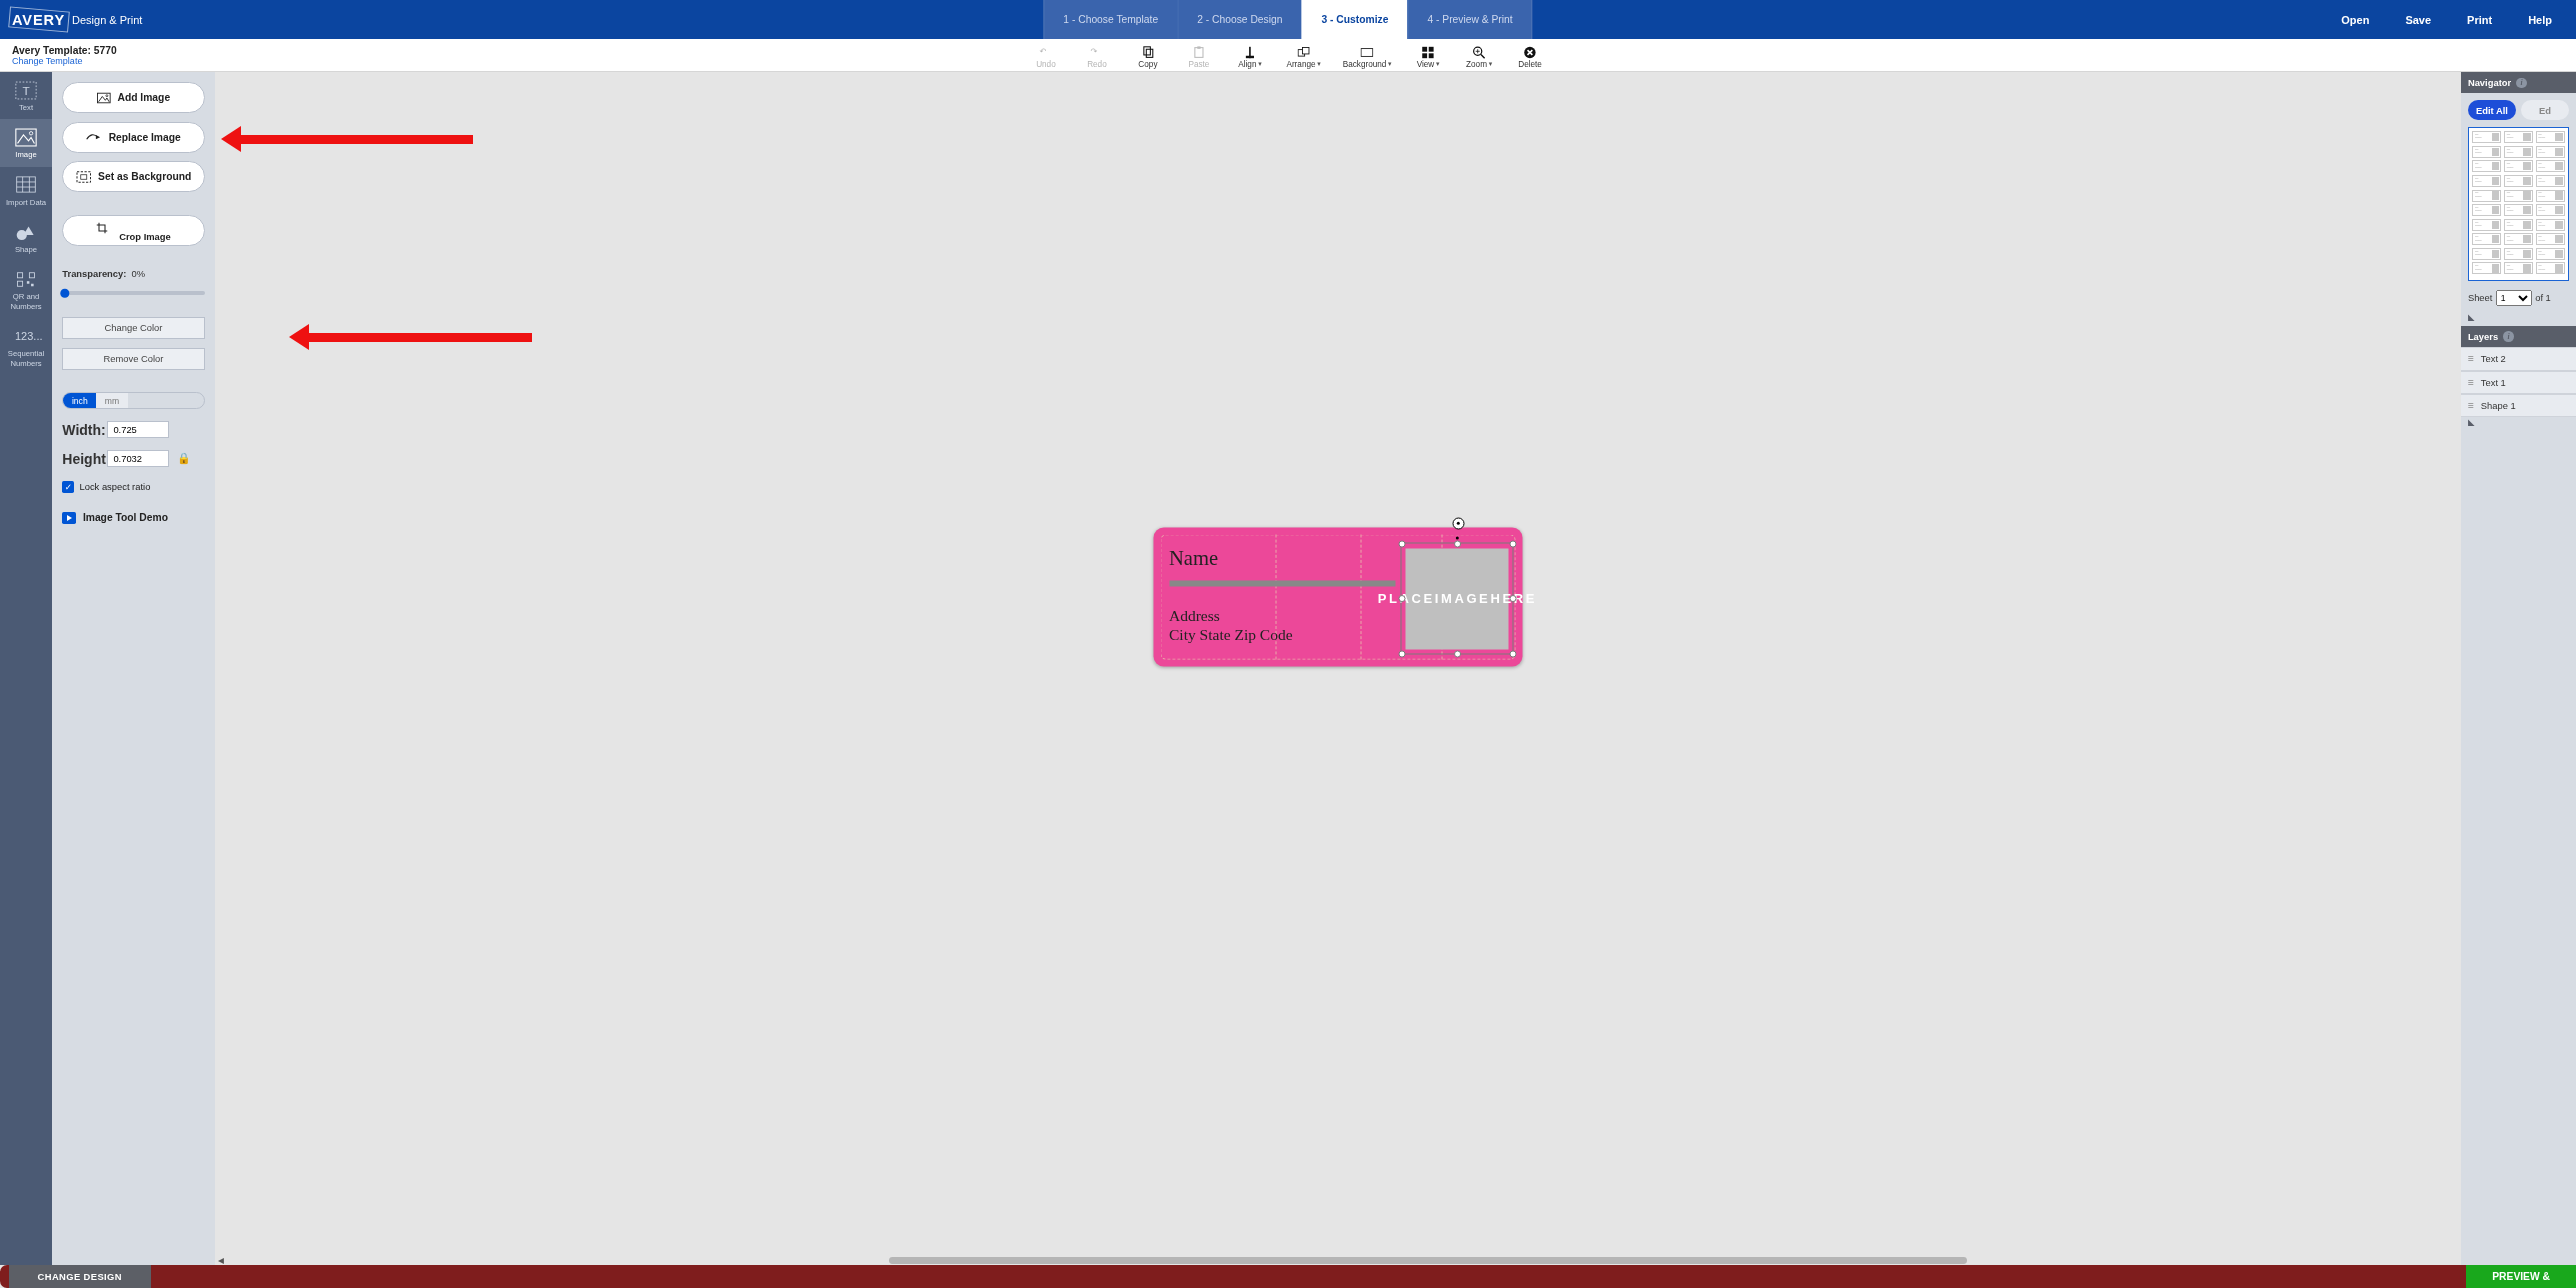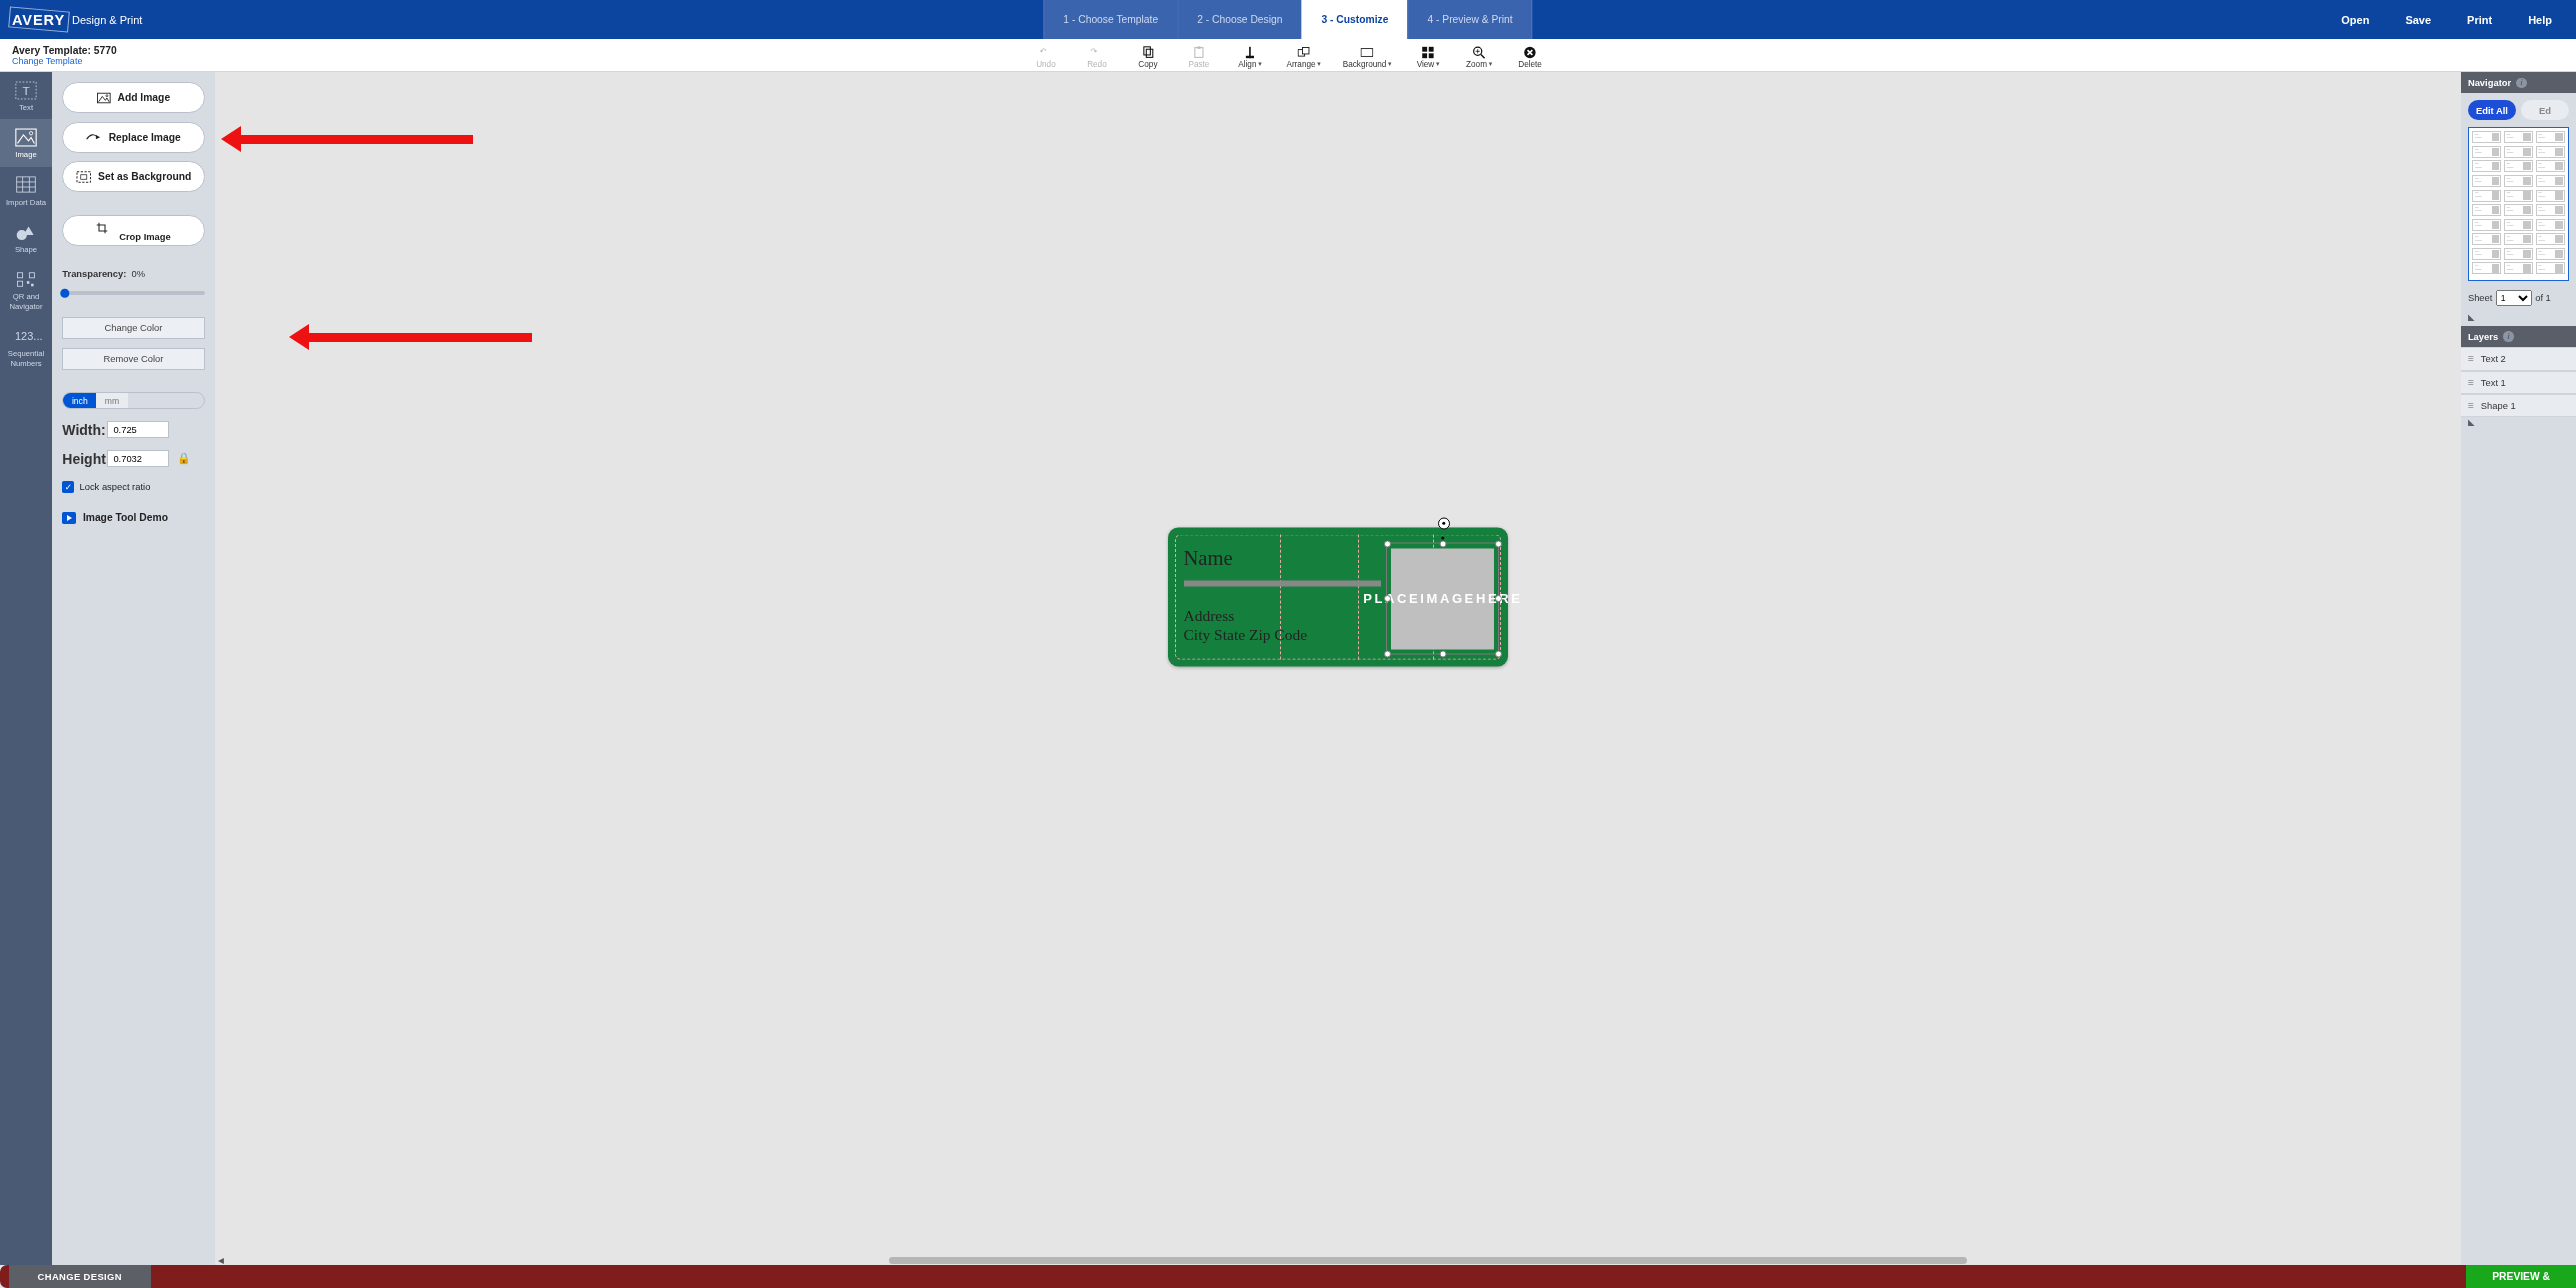--- a/index.html
+++ b/index.html
@@ -62,21 +62,21 @@
 .lock-icon { color:#8b8b8b; font-size:11px; margin-left:1.7px; }
 .check-row { display:flex; align-items:center; gap:5.2px; font-size:9.4px; color:#222; margin-top:5.2px;}
 .check-row .cb { width:12px; height:12px; background:#0055d4; border-radius:1.7px; display:flex; align-items:center; justify-content:center; color:#fff; font-size:8.6px;}
 .demo-row { display:flex; align-items:center; gap:6.9px; font-weight:700; color:#222; margin-top:10.3px; cursor:pointer;}
 .demo-row .play{ width:13.7px;height:12px;background:#0055d4;border-radius:1.7px;display:flex;align-items:center;justify-content:center;}
 .demo-row .play::after{content:"";border-left:5.2px solid #fff;border-top:3.4px solid transparent;border-bottom:3.4px solid transparent;margin-left:1.7px;}
 .panel-collapse { position:absolute; right:-7.7px; top:50%; transform:translateY(-50%); width:7.7px; height:52px; background:#d7dce3; border:0.9px solid #b9c0cc; border-left:none; border-radius:0 5.2px 5.2px 0; display:flex; align-items:center; justify-content:center; font-size:7.7px; color:#666; cursor:pointer;}
 
 
 .canvas { flex:1; background:#e5e5e5; position:relative; overflow:hidden; }
-.label-box { position:absolute; left:50%; top:44%; transform:translate(-50%,-50%); width:340px; height:139px; background:#15803d; border-radius:10.3px; box-shadow:0 0.9px 3.4px rgba(0,0,0,0.25); }
+.label-box { position:absolute; left:50%; top:44%; transform:translate(-50%,-50%); width:369px; height:139px; background:#ec4899; border-radius:10.3px; box-shadow:0 0.9px 3.4px rgba(0,0,0,0.25); }
 .label-inner { position:absolute; inset:6.9px; border:0.9px dashed #e9a9a9; border-radius:5.2px; }
 .grid-v { position:absolute; top:6.9px; bottom:6.9px; width:0; border-left:0.9px dashed #e9a9a9; }
 .label-text1 { position:absolute; left:15.5px; top:19px; font-size:20.6px; font-family:"Times New Roman", serif; color:#222;}
 .label-bar { position:absolute; left:15.5px; top:53px; right:127px; height:6px; background:#888;}
 .label-text2 { position:absolute; left:15.5px; top:79px; font-size:15.5px; font-family:"Times New Roman", serif; color:#222;}
 .label-text3 { position:absolute; left:15.5px; top:98px; font-size:15.5px; font-family:"Times New Roman", serif; color:#222;}
 .placeholder-img { position:absolute; right:13.7px; top:20.6px; width:103px; height:101px; background:#bfbfbf; color:#fff; font-weight:700; letter-spacing:2.6px; display:flex; flex-direction:row; align-items:center; justify-content:center; font-size:13px; line-height:1.5;}
 .sel-handles { position:absolute; right:8.6px; top:15.5px; width:113px; height:112px; border:0.9px solid #7a7a7a; pointer-events:none;}
 .sel-handles .h{position:absolute;width:6.9px;height:6.9px;background:#fff;border:0.9px solid #7a7a7a;border-radius:50%;}
 .sel-handles .h.tl{left:-3.4px;top:-3.4px;} .sel-handles .h.tr{right:-3.4px;top:-3.4px;}
@@ -266,21 +266,21 @@
       <span class="vlbl">Shape</span>
     </div>
     <div class="vitem">
       <svg class="vico" viewBox="0 0 26 22">
           <rect x="3" y="3" width="6" height="6" fill="none" stroke="#cdd6e4"></rect>
           <rect x="17" y="3" width="6" height="6" fill="none" stroke="#cdd6e4"></rect>
           <rect x="3" y="13" width="6" height="6" fill="none" stroke="#cdd6e4"></rect>
           <rect x="14" y="13" width="3" height="3" fill="#cdd6e4"></rect>
           <rect x="19" y="16" width="3" height="3" fill="#cdd6e4"></rect>
         </svg>
-      <span class="vlbl">QR and Navigator</span>
+      <span class="vlbl">QR and Numbers</span>
     </div>
     <div class="vitem">
       <span class="vico" style="font-size:11px;color:#cdd6e4;line-height:19px;">123...</span>
       <span class="vlbl">Sequential Numbers</span>
     </div>
   </div>
 
   <div class="panel">
     <div class="pill-btn">
       <svg width="13.7" height="12" viewBox="0 0 18 14">

